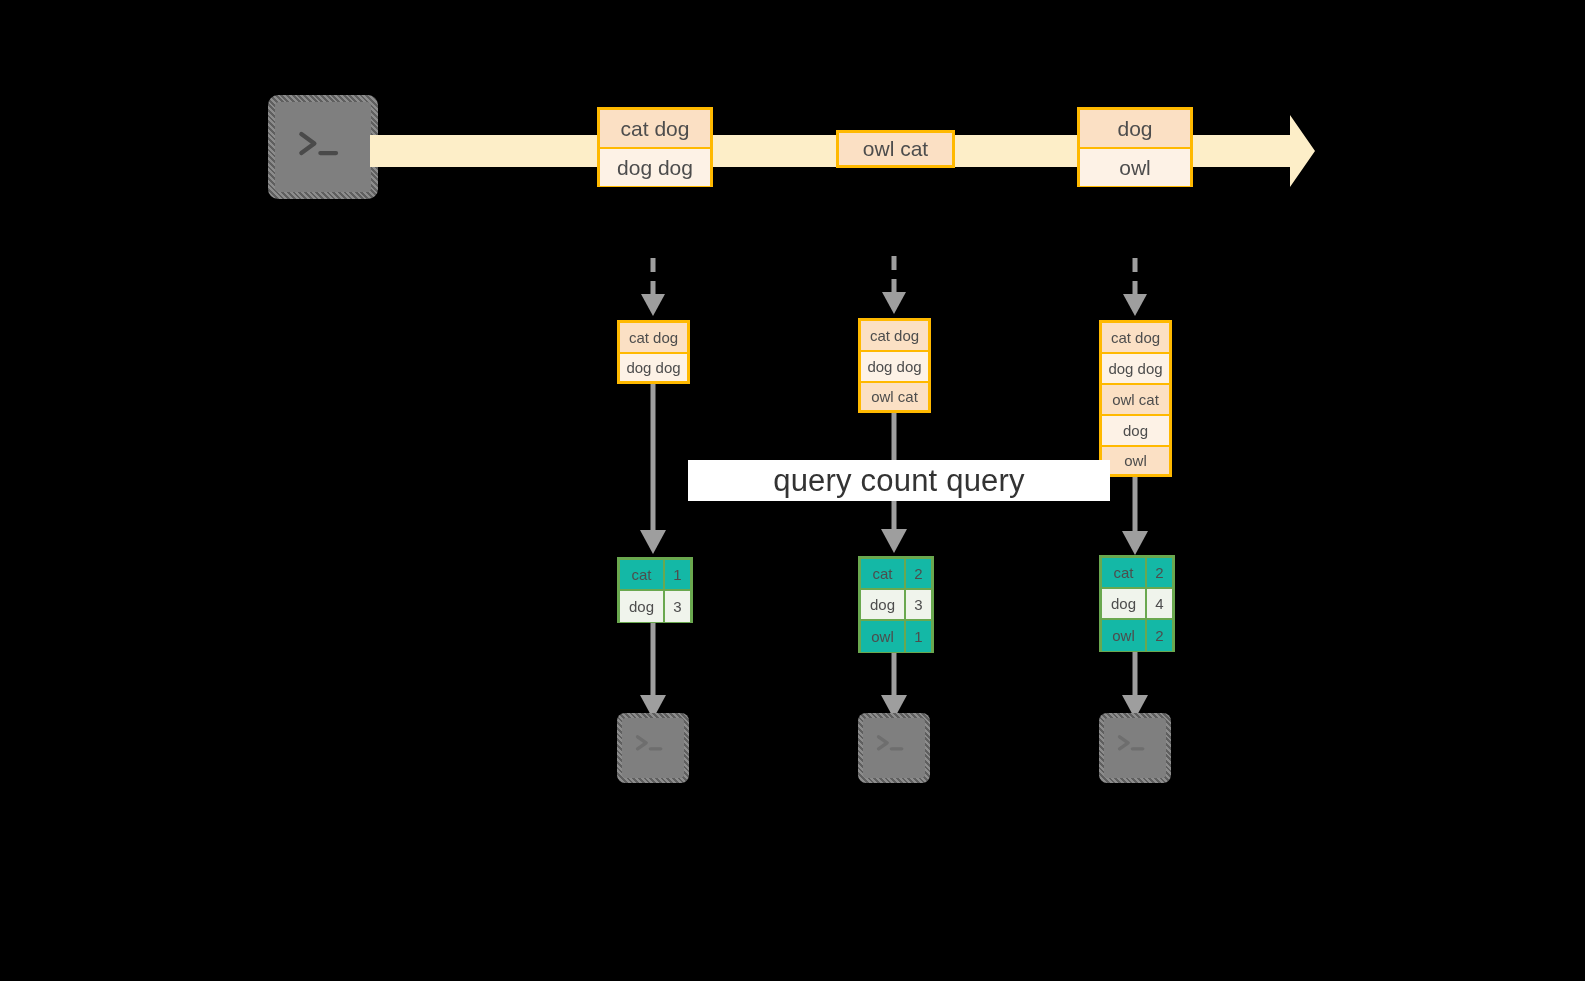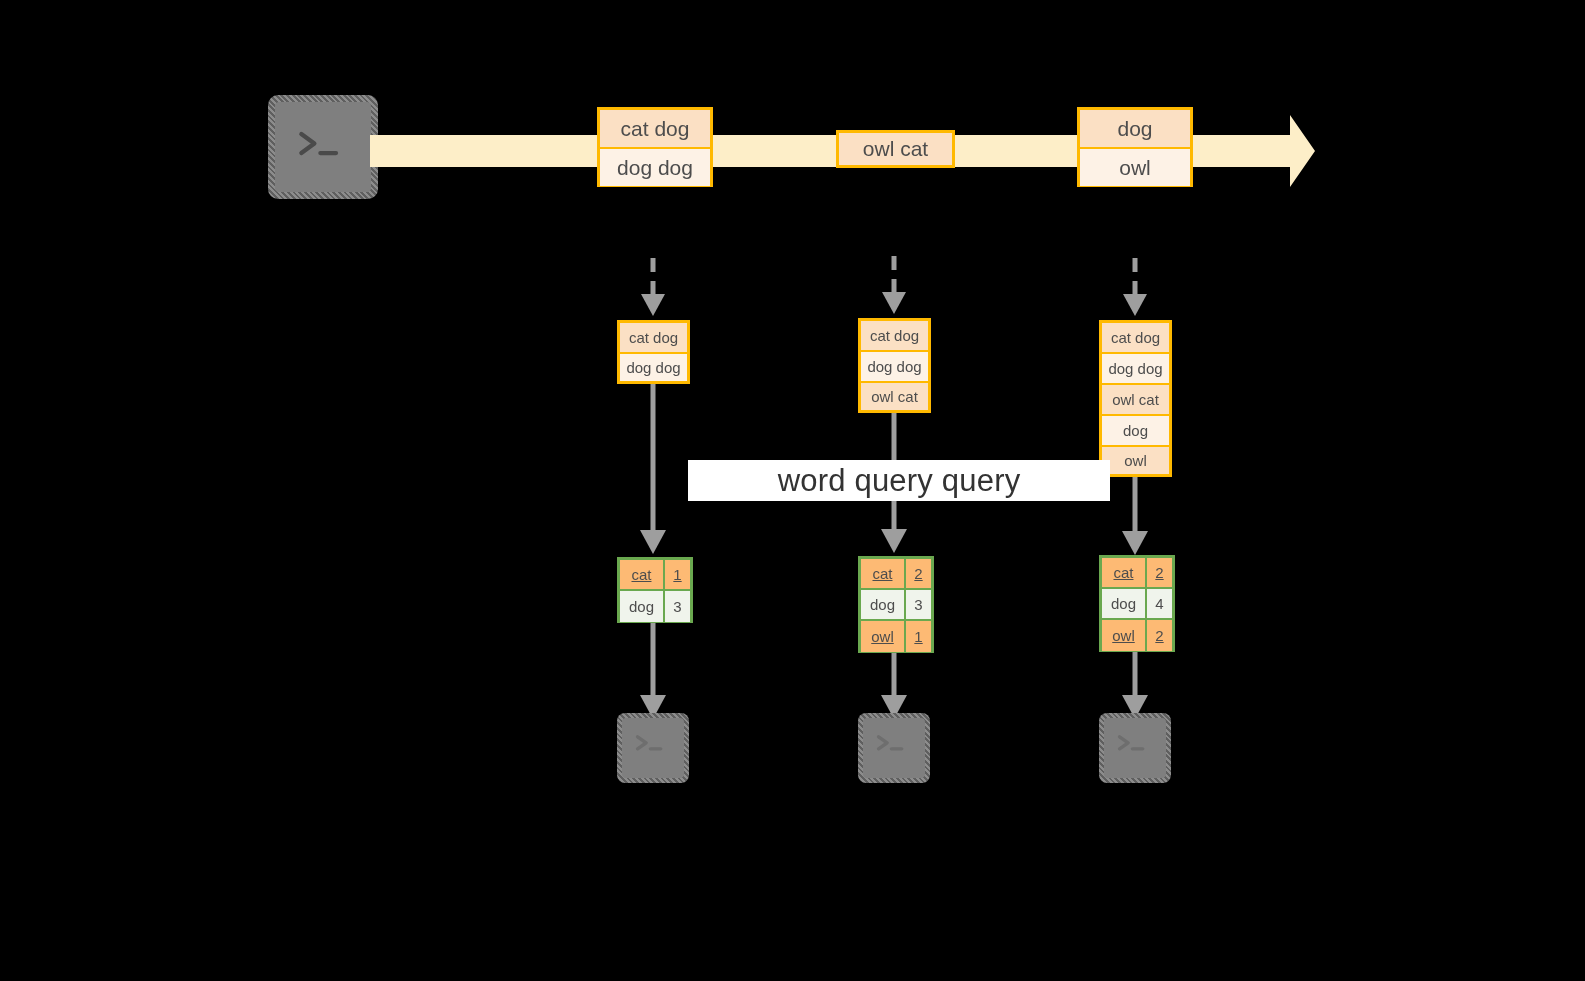--- a/index.html
+++ b/index.html
@@ -88,21 +88,21 @@
     box-sizing: border-box;
     display: flex;
     align-items: center;
     justify-content: center;
     color: #4d4d4d;
     font-size: 15px;
     white-space: nowrap;
   }
   .gcell.word { width: 45px; border-right: 2px solid #6aa84f; }
   .gcell.count { width: 25px; }
-  .grow.shade-a .gcell { background: #fdba74; text-decoration: underline; }
+  .grow.shade-a .gcell { background: #14b8a6; }
   .grow.shade-b .gcell { background: #f0f4ec; }
 
   
   .conn { position: absolute; }
 
   
   .query-label {
     position: absolute;
     box-sizing: border-box;
     background: #ffffff;
@@ -268,15 +268,15 @@
   </svg>
 
   <div class="terminal" style="left:1099px; top:713px; width:72px; height:70px; border-width:5px; border-radius:8px;">
     <div class="inner"></div>
     <svg viewBox="0 0 72 70">
       <path d="M18 22 L28 29 L18 36" fill="none" stroke="#6e6e6e" stroke-width="4" stroke-linecap="round" stroke-linejoin="round"></path>
       <line x1="33" y1="36" x2="45" y2="36" stroke="#6e6e6e" stroke-width="4" stroke-linecap="round"></line>
     </svg>
   </div>
 
-  <div class="query-label" style="left:688px; top:460px; width:422px; height:41px;">word query query</div>
+  <div class="query-label" style="left:688px; top:460px; width:422px; height:41px;">query count query</div>
 
 </div>
 
 </body></html>

